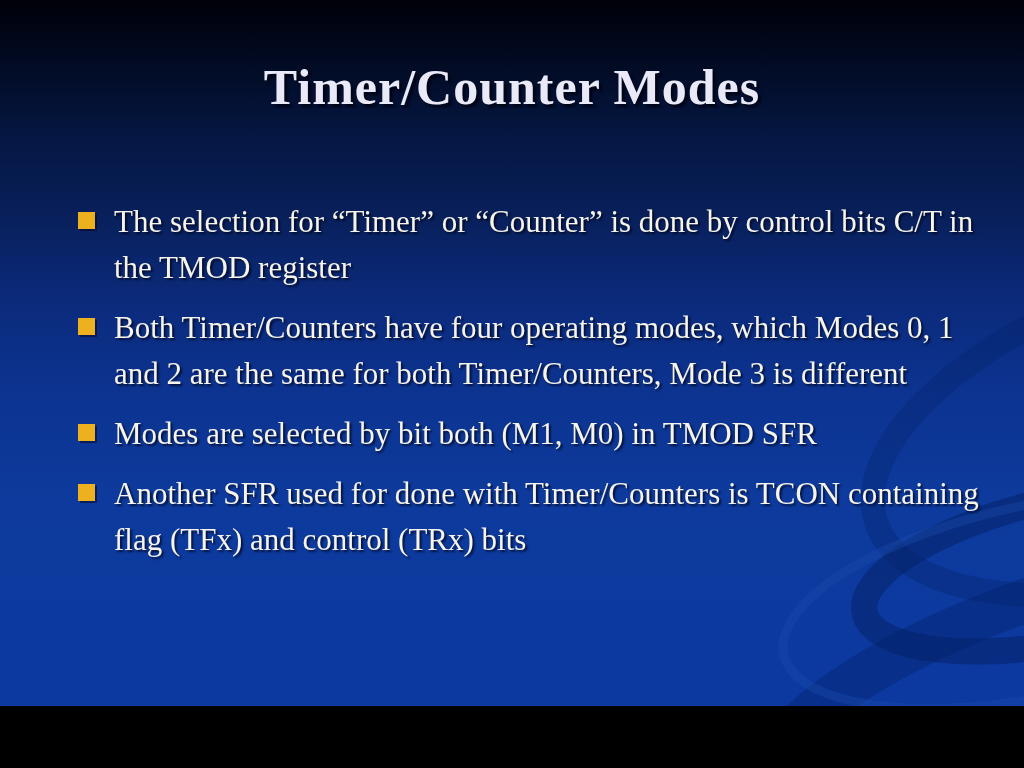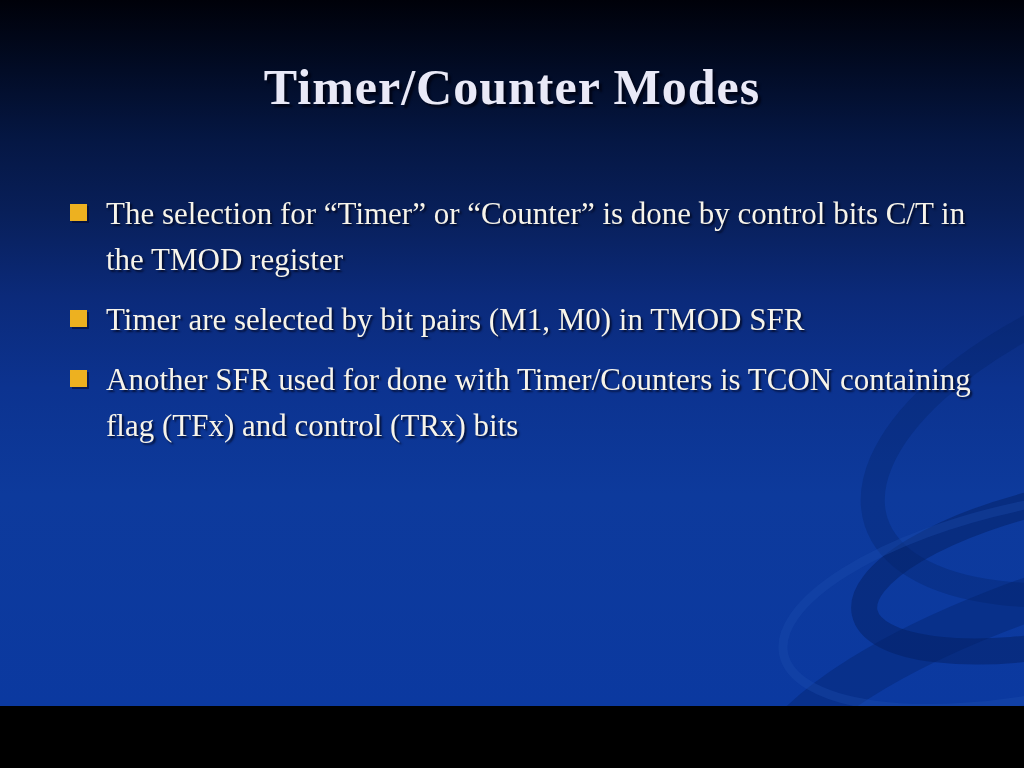--- a/index.html
+++ b/index.html
@@ -39,21 +39,21 @@
     letter-spacing: 1px;
     color: #e9e9f7;
     text-shadow: 3px 3px 2px rgba(1, 3, 20, 0.85);
   }
   .bullet-list {
     position: absolute;
     top: 183px;
     left: 62px;
     width: 902px;
     list-style: none;
-    margin: 8px;
+    margin: 16px;
     padding: 0;
   }
   .bullet-item {
     display: flex;
     align-items: flex-start;
     margin-bottom: 14px;
   }
   .bullet-marker {
     flex: 0 0 auto;
     width: 17px;
@@ -86,21 +86,25 @@
 
   <div class="slide-title">Timer/Counter Modes</div>
 
   <ul class="bullet-list">
     <li class="bullet-item">
       <span class="bullet-marker"></span>
       <span class="bullet-text">The selection for “Timer” or “Counter” is done by control bits C/T in the TMOD register</span>
     </li>
     <li class="bullet-item">
       <span class="bullet-marker"></span>
-      <span class="bullet-text">Timer are selected by bit pairs (M1, M0) in TMOD SFR</span>
+      <span class="bullet-text">Both Timer/Counters have four operating modes, which Modes 0, 1 and 2 are the same for both Timer/Counters, Mode 3 is different</span>
+    </li>
+    <li class="bullet-item">
+      <span class="bullet-marker"></span>
+      <span class="bullet-text">Modes are selected by bit both (M1, M0) in TMOD SFR</span>
     </li>
     <li class="bullet-item">
       <span class="bullet-marker"></span>
       <span class="bullet-text">Another SFR used for done with Timer/Counters is TCON containing flag (TFx) and control (TRx) bits</span>
     </li>
   </ul>
 
 </div>
 
 </body></html>

